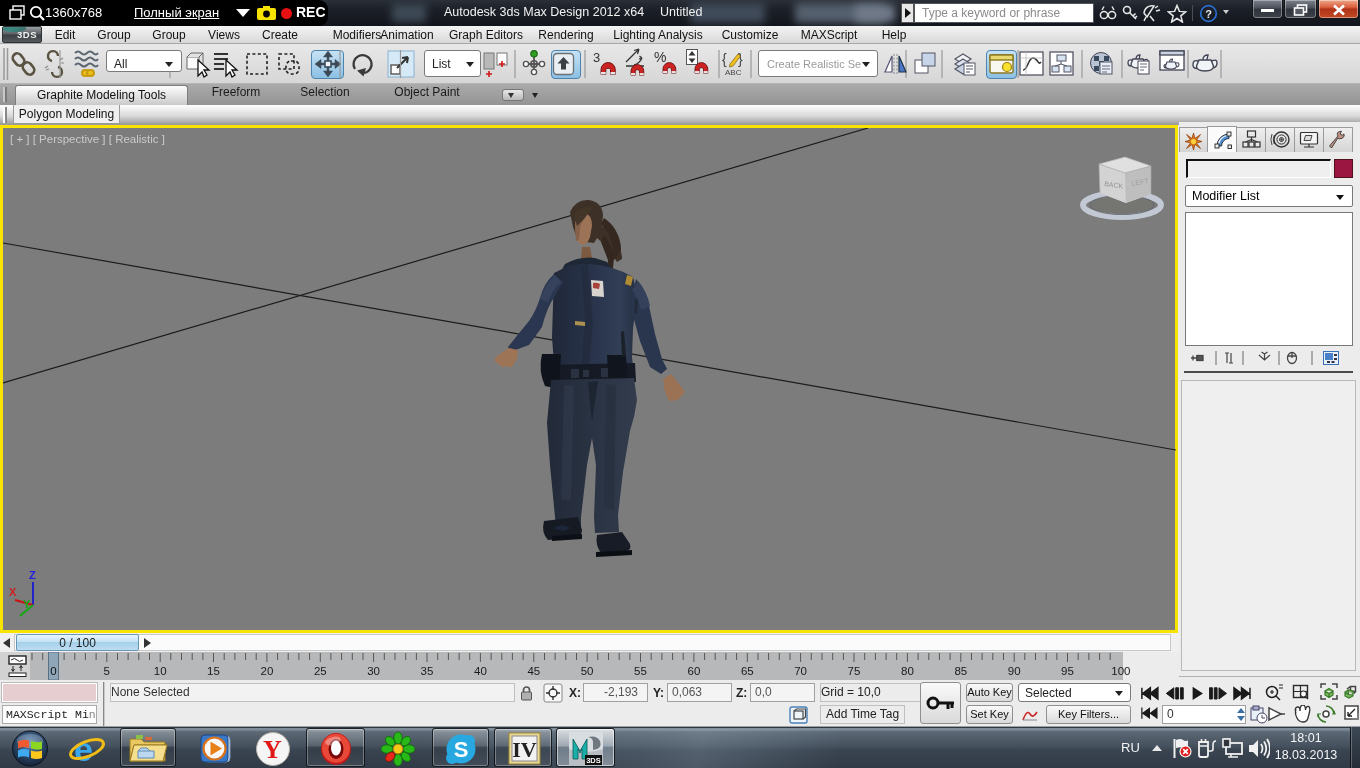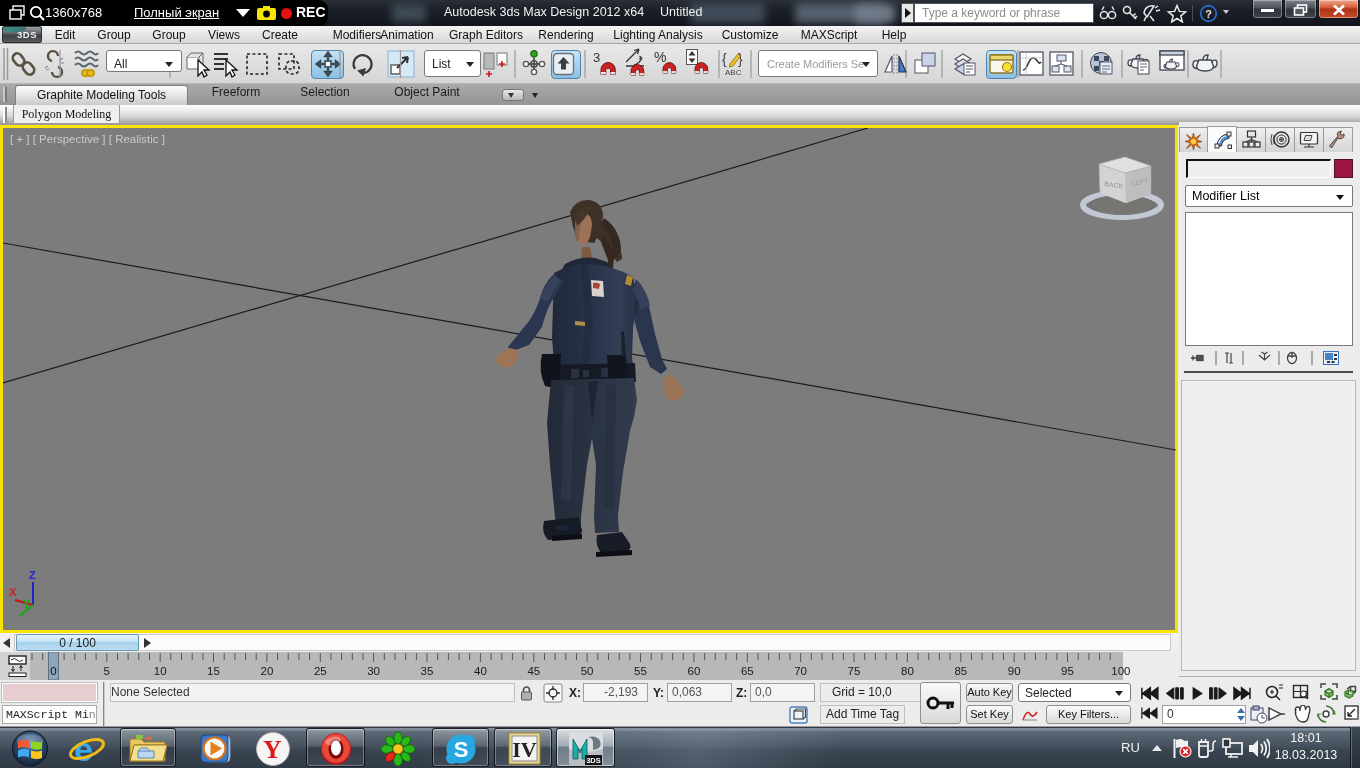--- a/index.html
+++ b/index.html
@@ -8,21 +8,21 @@
 .abs{position:absolute;}
 #titlebar{left:0;top:0;width:1360px;height:26px;background:linear-gradient(180deg,#2a2f38 0%,#1b1f27 40%,#12151b 100%);}
 #recbar{left:0;top:0;width:328px;height:26px;background:#000;border-radius:0 9px 9px 0;color:#fff;}
 #menubar{left:0;top:26px;width:1360px;height:18px;background:linear-gradient(180deg,#f4f4f4,#d8d8d8);border-bottom:1px solid #a8a8a8;}
 .menuitem{position:absolute;top:2px;transform:translateX(-50%);font-size:12px;color:#111;white-space:nowrap;}
 #toolbar{left:0;top:44px;width:1360px;height:40px;background:linear-gradient(180deg,#e8e8e8,#d6d6d6);border-bottom:1px solid #b5b5b5;}
 #ribbonrow{left:0;top:84px;width:1360px;height:21px;background:linear-gradient(180deg,#aaaaaa,#949494);}
 .ribtab{position:absolute;top:1px;transform:translateX(-50%);font-size:12px;color:#1a1a1a;white-space:nowrap;}
 #gmt{left:15px;top:85px;width:173px;height:20px;background:linear-gradient(180deg,#fdfdfd,#cacaca);border:1px solid #7d7d7d;border-bottom:none;border-radius:3px 3px 0 0;font-size:12px;color:#111;text-align:center;line-height:19px;}
 #polyrow{left:0;top:105px;width:1360px;height:20px;background:linear-gradient(180deg,#fbfbfb 5%,#d9d9d9 55%,#979797 100%);}
-#polytab{left:13px;top:105px;width:107px;height:19px;background:#efefef;border:1px solid #9a9a9a;border-top:none;font-size:12px;color:#111;text-align:center;line-height:18px;font-family:Liberation Serif, serif;}
+#polytab{left:13px;top:105px;width:107px;height:19px;background:#efefef;border:1px solid #9a9a9a;border-top:none;font-size:12px;color:#111;text-align:center;line-height:18px;}
 #viewport{left:0;top:125px;width:1178px;height:508px;background:#7c7c7c;border:3px solid #f8e400;}
 #panel{left:1179px;top:122px;width:181px;height:558px;background:#ececec;}
 #timeslider{left:0;top:633px;width:1179px;height:19px;background:#f0f0f0;}
 #ruler{left:0;top:652px;width:1179px;height:28px;background:#ececec;}
 #statusbar{left:0;top:680px;width:1360px;height:47px;background:#ececec;border-bottom:1px solid #9aa0a6;}
 #taskbar{left:0;top:727px;width:1360px;height:41px;background:linear-gradient(180deg,#0a0d10 0%,#8a98a6 4%,#5b6874 12%,#46525f 45%,#394450 58%,#313b47 100%);}
 .combo{position:absolute;background:#fff;border:1px solid #7a7a7a;border-radius:3px;font-size:12px;color:#222;}
 .caret{position:absolute;width:0;height:0;border-left:4px solid transparent;border-right:4px solid transparent;border-top:5px solid #222;}
 .btn{position:absolute;background:linear-gradient(180deg,#fafafa,#d9d9d9);border:1px solid #8f8f8f;border-radius:3px;font-size:11px;color:#111;text-align:center;}
 .fld{position:absolute;background:#f4f4f4;border:1px solid #a0a0a0;font-size:12px;color:#333;}
@@ -302,21 +302,21 @@
 </svg>
 <div class="combo" style="left:106px;top:6px;width:76px;height:22px;">
  <span style="position:absolute;left:7px;top:6px;">All</span>
       <span class="caret" style="right:8px;top:11px;"></span>
 </div>
 <div class="combo" style="left:424px;top:6px;width:57px;height:27px;">
  <span style="position:absolute;left:7px;top:6px;">List</span>
       <span class="caret" style="right:6px;top:11px;"></span>
 </div>
 <div class="combo" style="left:758px;top:6px;width:120px;height:27px;">
- <span style="position:absolute;left:8px;top:7px;color:#9a9a9a;font-size:11px;">Create Modifiers Se</span>
+ <span style="position:absolute;left:8px;top:7px;color:#9a9a9a;font-size:11px;">Create Realistic Se</span>
       <span class="caret" style="right:7px;top:11px;"></span>
 </div>
 </div>
 <div class="abs" id="ribbonrow">
  <div class="abs" style="left:3px;top:3px;width:2px;height:15px;border-left:2px solid #c8c8c8;border-right:2px solid #787878;"></div>
  <div class="ribtab" style="left:236px;">Freeform</div>
  <div class="ribtab" style="left:325px;">Selection</div>
  <div class="ribtab" style="left:427px;">Object Paint</div>
  <div class="abs" style="left:502px;top:5px;width:22px;height:12px;background:linear-gradient(#e8e8e8,#b8b8b8);border:1px solid #777;border-radius:3px;"></div>
  <div class="caret" style="left:508px;top:9px;border-top-color:#333;border-left-width:3.5px;border-right-width:3.5px;"></div>
@@ -643,21 +643,21 @@
       <rect x="1" y="1" width="18" height="18" rx="2" fill="#f8f8f8" stroke="#888"></rect>
       <circle cx="10" cy="10" r="4" fill="none" stroke="#333" stroke-width="1.4"></circle>
       <path d="M10 3 V7 M10 13 V17 M3 10 H7 M13 10 H17" stroke="#333" stroke-width="1.4"></path>
     </svg>
  <div class="abs" style="left:569px;top:6px;font-size:12px;font-weight:bold;color:#222;">X:</div>
  <div class="abs fld" style="left:583px;top:3px;width:65px;height:19px;line-height:17px;padding-left:20px;color:#555;">-2,193</div>
  <div class="abs" style="left:653px;top:6px;font-size:12px;font-weight:bold;color:#222;">Y:</div>
  <div class="abs fld" style="left:667px;top:3px;width:65px;height:19px;line-height:17px;padding-left:4px;color:#555;">0,063</div>
  <div class="abs" style="left:736px;top:6px;font-size:12px;font-weight:bold;color:#222;">Z:</div>
  <div class="abs fld" style="left:750px;top:3px;width:65px;height:19px;line-height:17px;padding-left:4px;color:#555;">0,0</div>
- <div class="abs fld" style="left:820px;top:3px;width:106px;height:19px;background:#ececec;border-color:#c0c0c0;line-height:17px;padding-left:11px;color:#222;">Grid = 10,0</div>
+ <div class="abs fld" style="left:820px;top:3px;width:106px;height:19px;background:#ececec;border-color:#c0c0c0;line-height:17px;padding-left:0;color:#222;">Grid = 10,0</div>
  <svg class="abs" style="left:789px;top:26px;" width="19" height="18" viewBox="0 0 19 18">
       <rect x="1" y="1" width="17" height="16" rx="2" fill="#eef4fa" stroke="#4a80b8" stroke-width="1.4"></rect>
       <rect x="5" y="5" width="9" height="8" fill="none" stroke="#444" stroke-width="1.2"></rect>
       <path d="M5 5 l2.5 -2 h9 v8 l-2.5 2" fill="none" stroke="#444" stroke-width="1.2"></path>
     </svg>
  <div class="abs fld" style="left:820px;top:25px;width:85px;height:19px;background:#ececec;border-color:#c0c0c0;line-height:17px;padding-left:5px;color:#222;">Add Time Tag</div>
  <div class="abs btn" style="left:920px;top:2px;width:41px;height:42px;"></div>
  <svg class="abs" style="left:926px;top:13px;" width="30" height="20" viewBox="0 0 30 20">
       <circle cx="7" cy="10" r="5" fill="none" stroke="#111" stroke-width="3"></circle>
       <path d="M11 10 H28 M22 10 V16 M26 10 V15" stroke="#111" stroke-width="3"></path>

